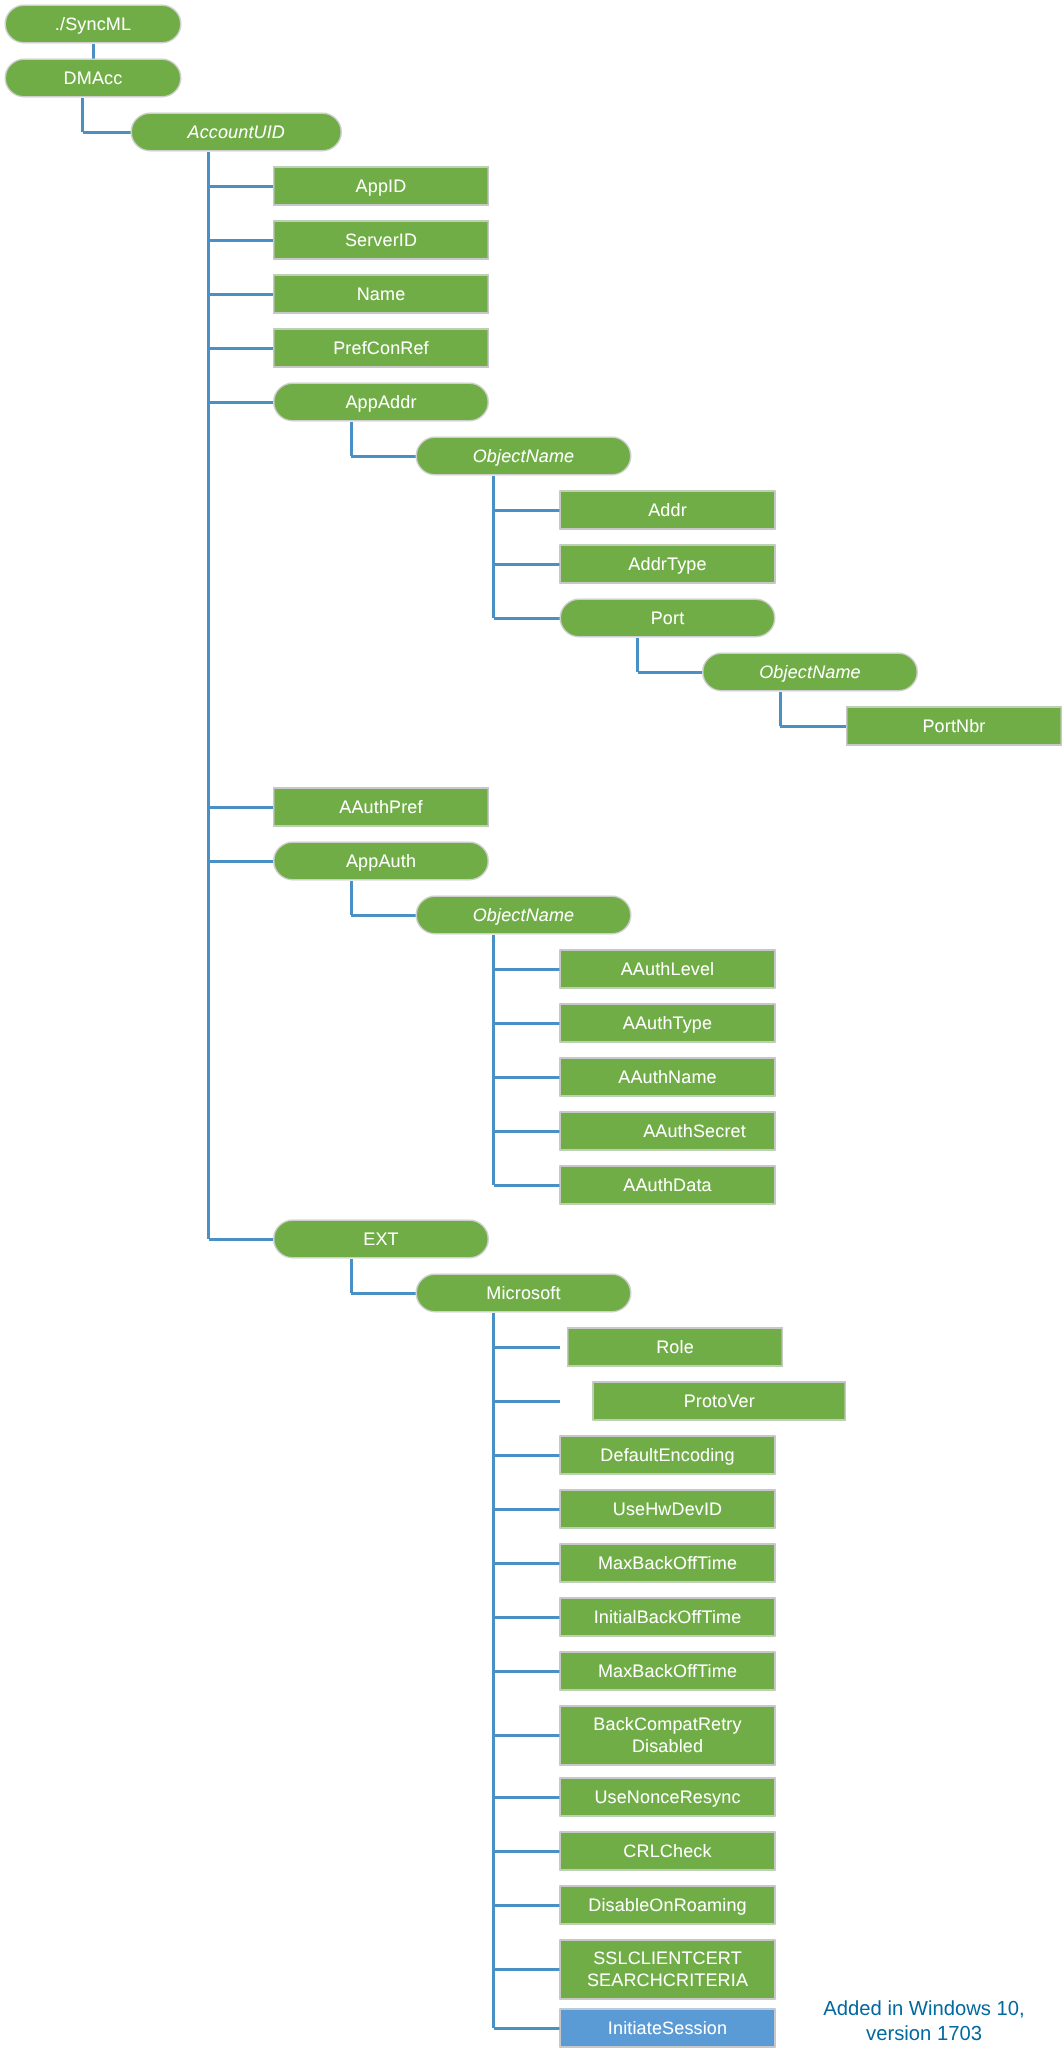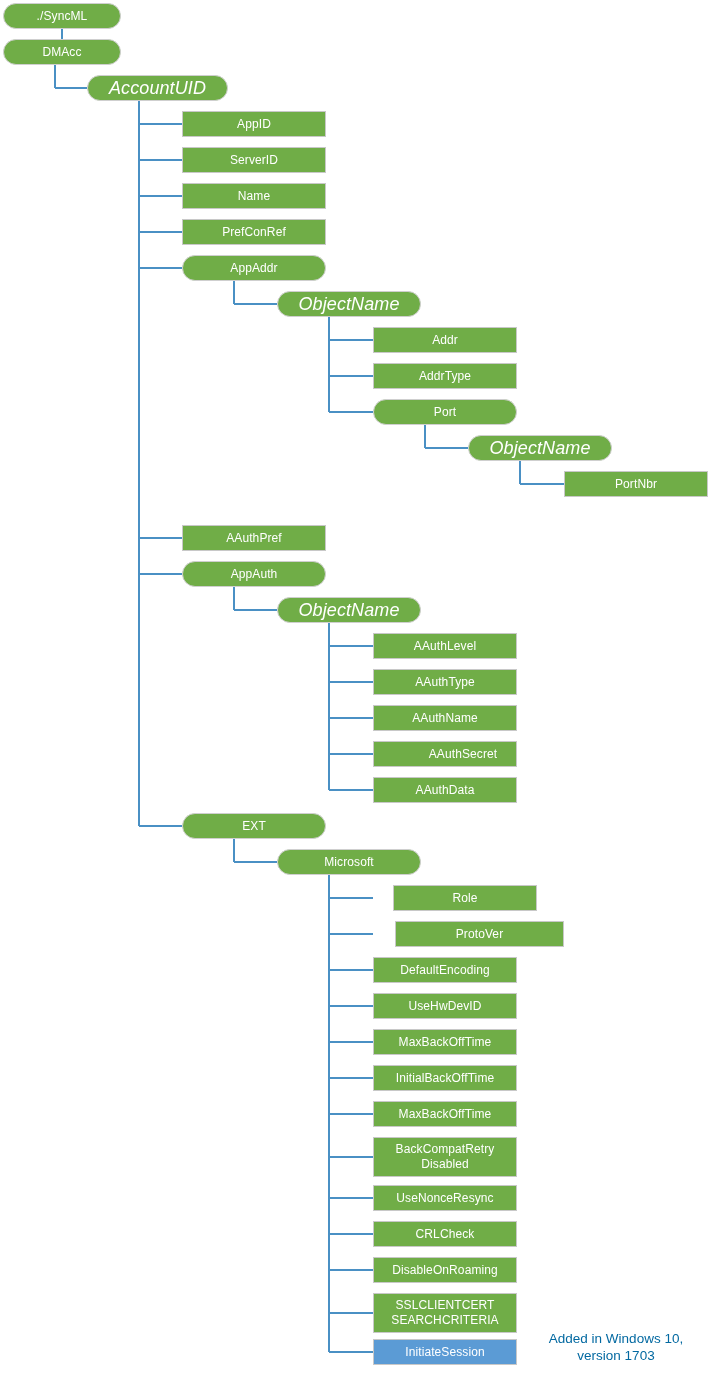--- a/index.html
+++ b/index.html
@@ -19,21 +19,21 @@
     align-items:center;
     justify-content:center;
     text-align:center;
     font-size:12px;
     line-height:15px;
     letter-spacing:.1px;
     white-space:pre-line;
     z-index:3;
   }
   .node.rounded{border-radius:999px;border-color:#cfcfcf;}
-  .node.italic{font-style:italic;font-size:18px;}
+  .node.italic{font-style:italic;font-size:12px;}
   .node.blue{background:#5B9BD5;}
   .note{
     position:absolute;
     color:#0369a1;
     font-size:13.5px;
     line-height:17px;
     text-align:center;
     white-space:pre-line;
     z-index:3;
   }
@@ -132,21 +132,21 @@
     <div class="node" style="left: 182px; top: 525px; width: 144px; height: 26px;">AAuthPref</div>
     <div class="node rounded" style="left: 182px; top: 561px; width: 144px; height: 26px;">AppAuth</div>
     <div class="node rounded italic" style="left: 277px; top: 597px; width: 144px; height: 26px;">ObjectName</div>
     <div class="node" style="left: 373px; top: 633px; width: 144px; height: 26px;">AAuthLevel</div>
     <div class="node" style="left: 373px; top: 669px; width: 144px; height: 26px;">AAuthType</div>
     <div class="node" style="left: 373px; top: 705px; width: 144px; height: 26px;">AAuthName</div>
     <div class="node" style="left: 373px; top: 741px; width: 144px; height: 26px; padding-left: 36px;">AAuthSecret</div>
     <div class="node" style="left: 373px; top: 777px; width: 144px; height: 26px;">AAuthData</div>
     <div class="node rounded" style="left: 182px; top: 813px; width: 144px; height: 26px;">EXT</div>
     <div class="node rounded" style="left: 277px; top: 849px; width: 144px; height: 26px;">Microsoft</div>
-    <div class="node" style="left: 393px; top: 885px; width: 144px; height: 26px;">Role</div>
+    <div class="node" style="left: 378px; top: 885px; width: 144px; height: 26px;">Role</div>
     <div class="node" style="left: 395px; top: 921px; width: 169px; height: 26px;">ProtoVer</div>
     <div class="node" style="left: 373px; top: 957px; width: 144px; height: 26px;">DefaultEncoding</div>
     <div class="node" style="left: 373px; top: 993px; width: 144px; height: 26px;">UseHwDevID</div>
     <div class="node" style="left: 373px; top: 1029px; width: 144px; height: 26px;">MaxBackOffTime</div>
     <div class="node" style="left: 373px; top: 1065px; width: 144px; height: 26px;">InitialBackOffTime</div>
     <div class="node" style="left: 373px; top: 1101px; width: 144px; height: 26px;">MaxBackOffTime</div>
     <div class="node" style="left: 373px; top: 1137px; width: 144px; height: 40px;">BackCompatRetry
 Disabled</div>
     <div class="node" style="left: 373px; top: 1185px; width: 144px; height: 26px;">UseNonceResync</div>
     <div class="node" style="left: 373px; top: 1221px; width: 144px; height: 26px;">CRLCheck</div>

